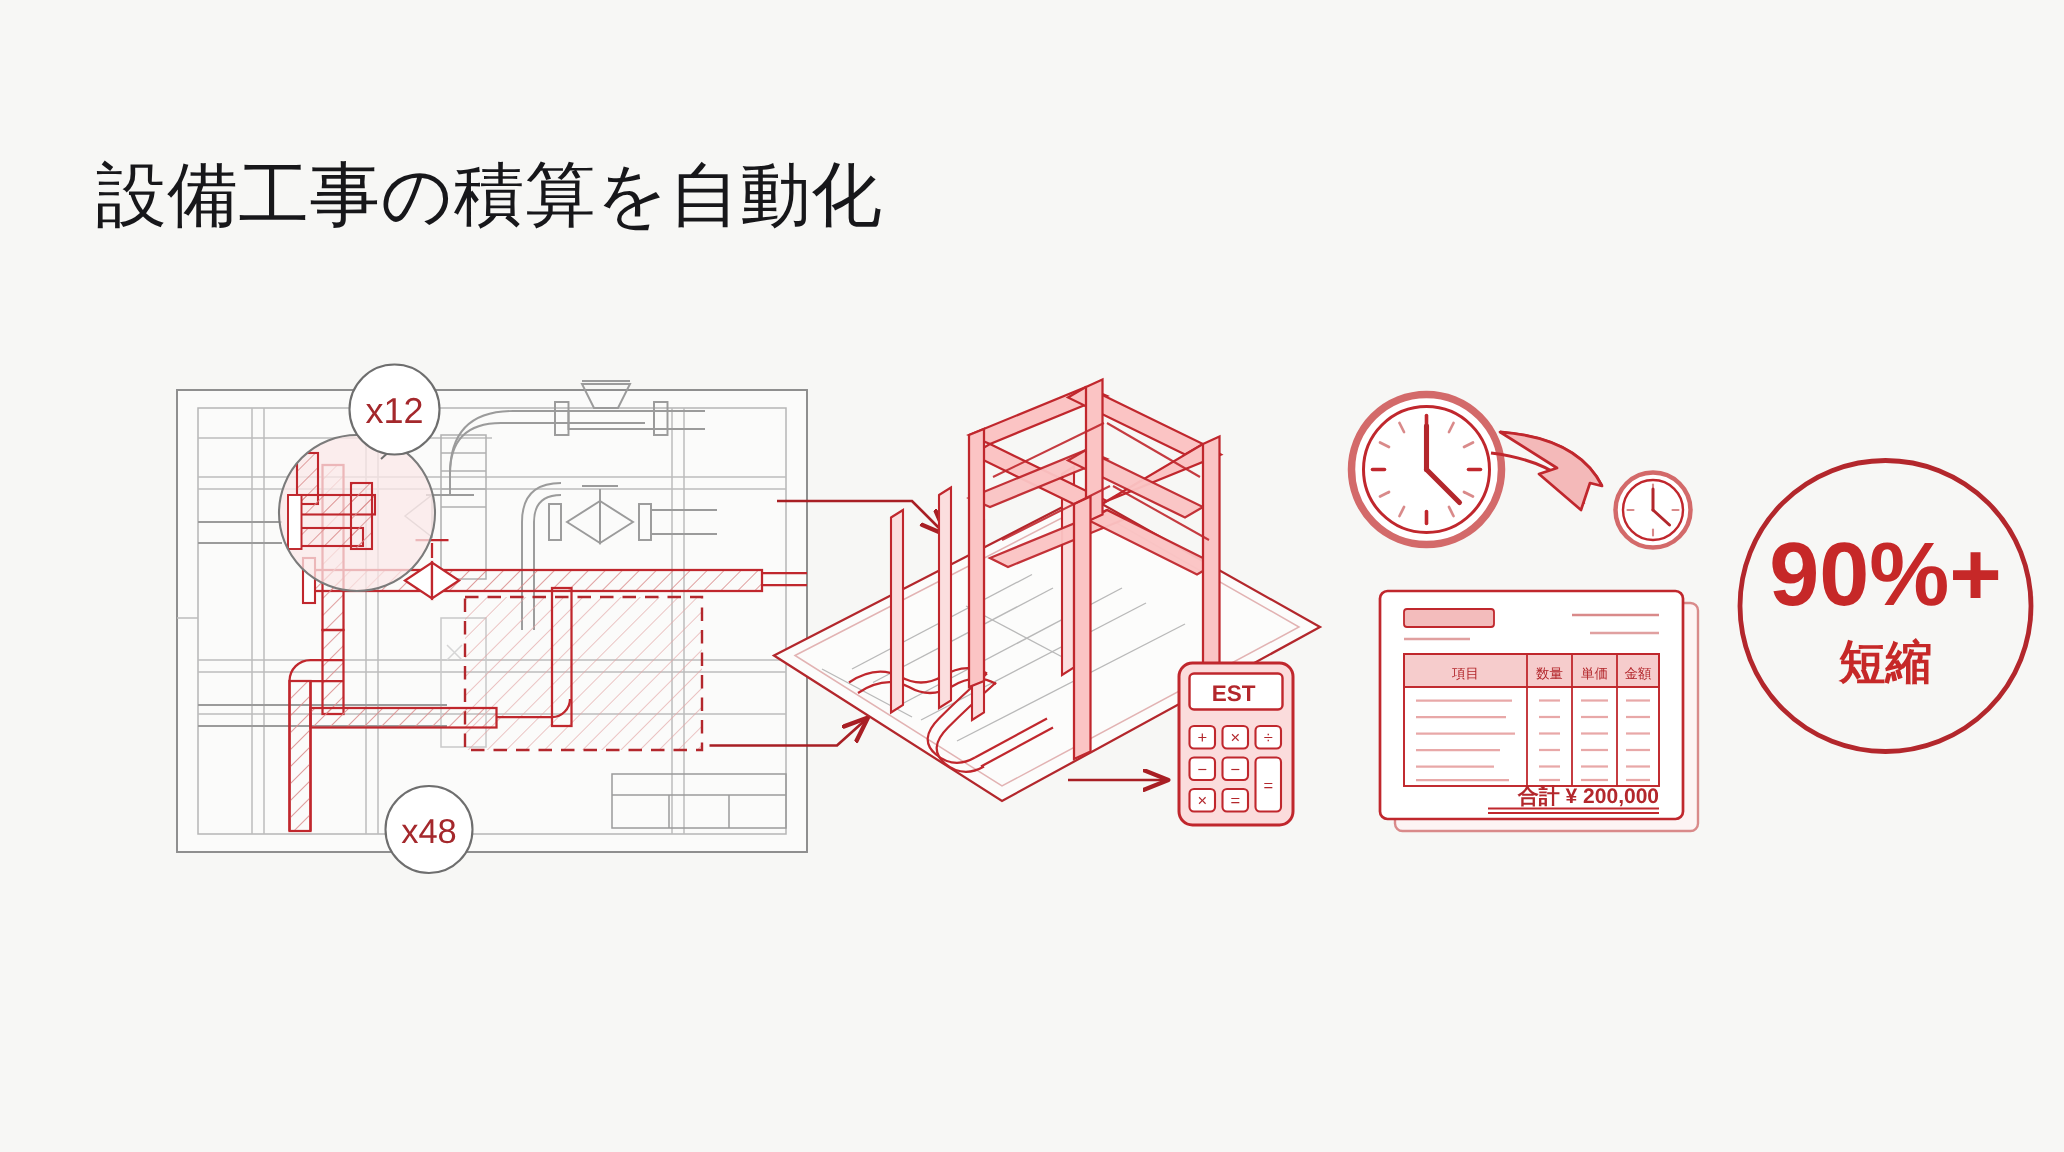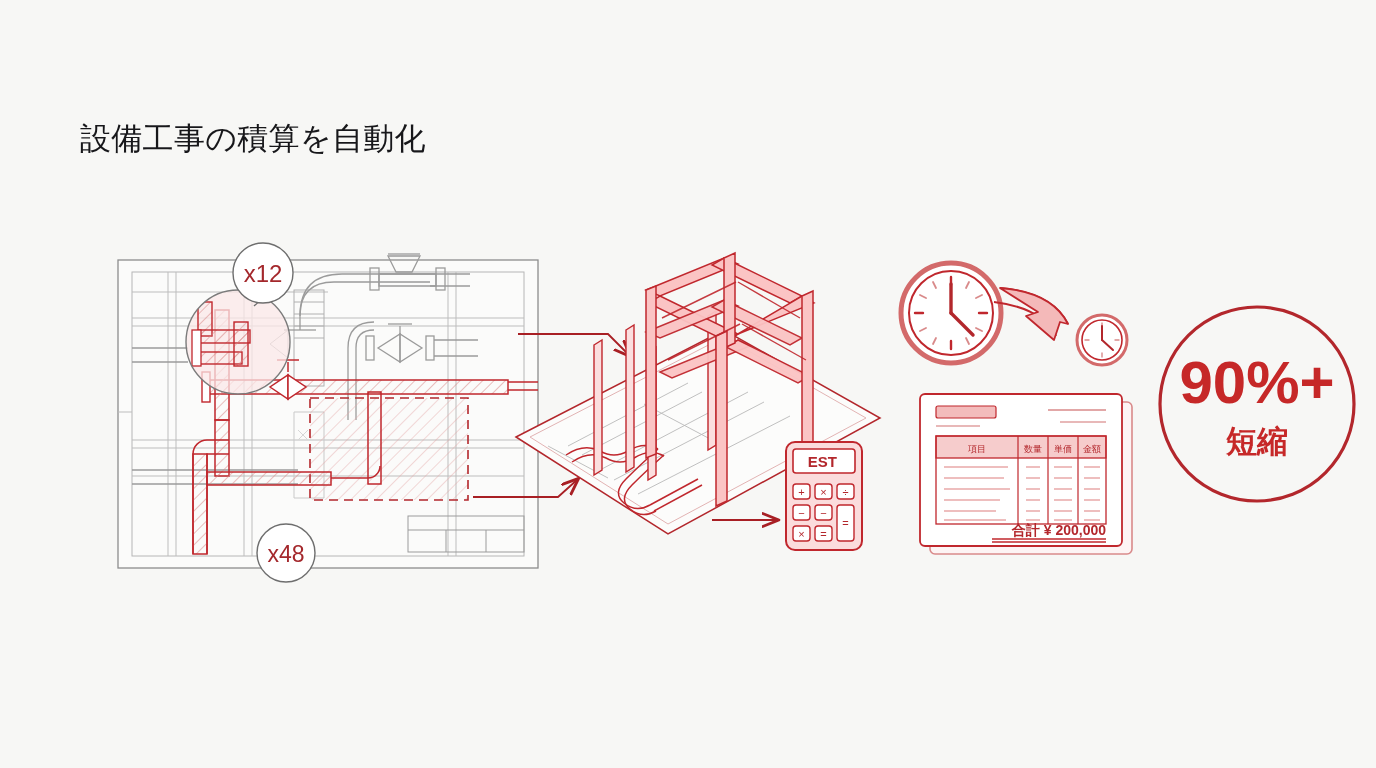--- a/index.html
+++ b/index.html
@@ -18,27 +18,26 @@
     position:absolute;left:66px;top:69px;
     border:1.5px solid #4a4a4a;
     padding:7px 14px 9px 14px;
     font-size:19px;line-height:1;
     letter-spacing:.02em;
     color:#1c1c1c;
     background:transparent;
     white-space:nowrap;
   }
   .title{
-    position:absolute;left:64px;top:120px;
-    font-size:31px;line-height:1.2;
+    position:absolute;left:64px;top:102px;
+    font-size:47px;line-height:1.2;
     font-weight:400;
     letter-spacing:.01em;
     color:#17171a;
     white-space:nowrap;
-    margin-left:16px;
   }
 
   
   .stage{position:absolute;left:0;top:0;width:1376px;height:696px;padding-left:48px;}
   .stage svg{display:block;}
 </style>
 </head>
 <body>
 
 <div class="slide">

